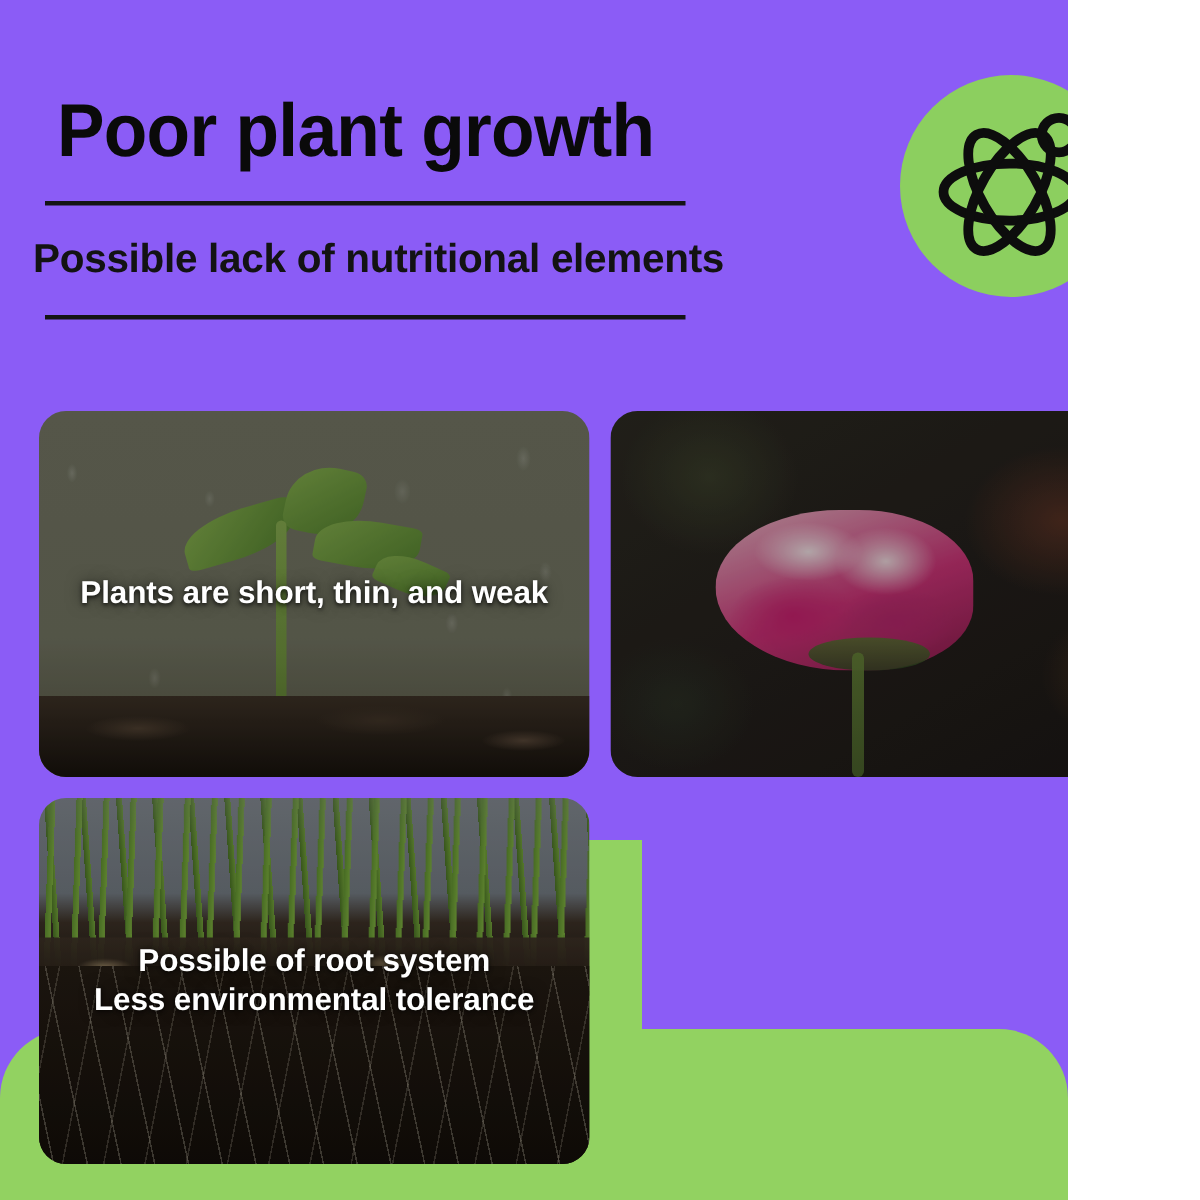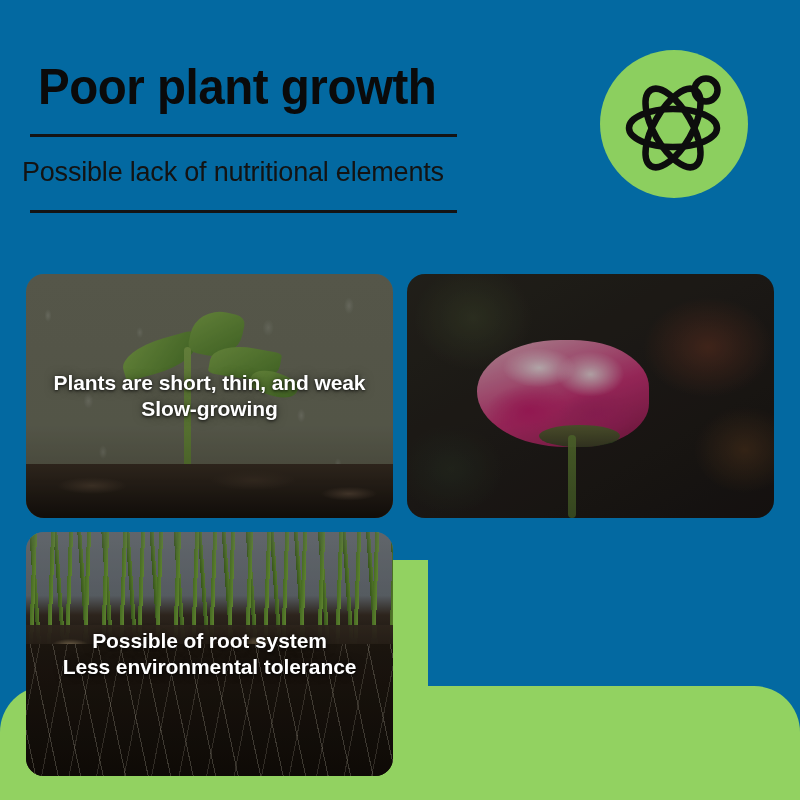--- a/index.html
+++ b/index.html
@@ -10,23 +10,23 @@
   body {
     width: 800px;
     height: 800px;
     background: #ffffff;
     font-family: "Liberation Sans", "DejaVu Sans", sans-serif;
     overflow: hidden;
   }
 
   .poster {
     position: relative;
-    width: 800px;
+    width: 712px;
     height: 800px;
-    background: #0369a1;
+    background: #8b5cf6;
     overflow: hidden;
   }
 
   
   .green-backdrop {
     position: absolute;
     left: 0;
     right: 0;
     top: 686px;
     height: 114px;
@@ -76,21 +76,21 @@
     background: #141414;
   }
   .rule-top { top: 134px; }
   .rule-bottom { top: 210px; }
   .subtitle {
     position: absolute;
     left: 22px;
     top: 155px;
     font-size: 27px;
     line-height: 34px;
-    font-weight: normal;
+    font-weight: bold;
     color: #131313;
     letter-spacing: -0.2px;
     white-space: nowrap;
   }
 
   
   .atom-badge {
     position: absolute;
     left: 600px;
     top: 50px;
@@ -351,21 +351,20 @@
         <div class="leaf leaf-a"></div>
         <div class="leaf leaf-b"></div>
         <div class="leaf leaf-c"></div>
         <div class="leaf leaf-d"></div>
         <div class="stem"></div>
         <div class="soil"></div>
       </div>
       <div class="scrim"></div>
       <div class="caption">
         <span>Plants are short, thin, and weak</span>
-        <span class="l2">Slow-growing</span>
       </div>
     </div>
 
     <div class="card">
       <div class="photo photo-rose">
         <div class="bloom"></div>
         <div class="sepal"></div>
         <div class="stem"></div>
       </div>
       <div class="scrim"></div>

